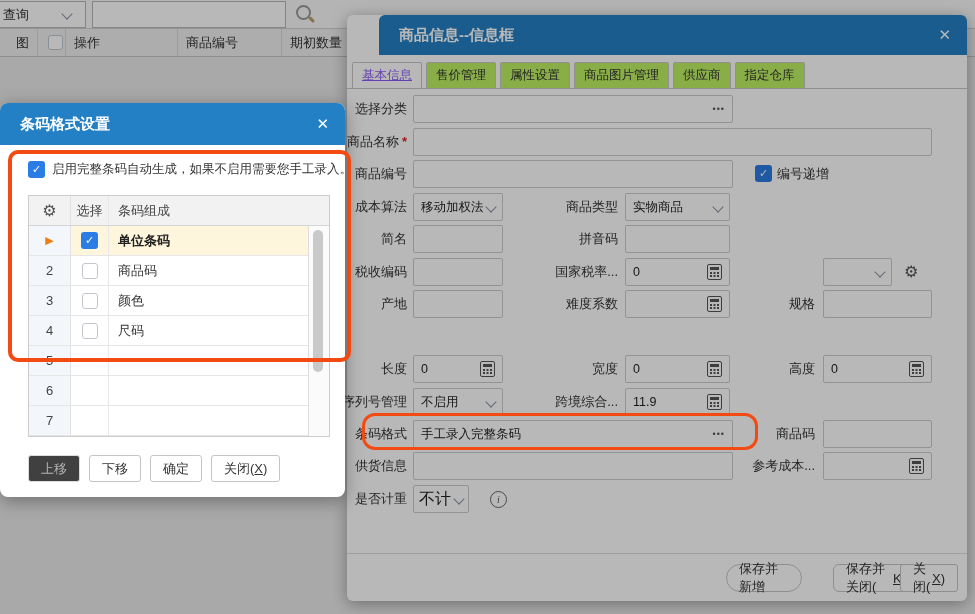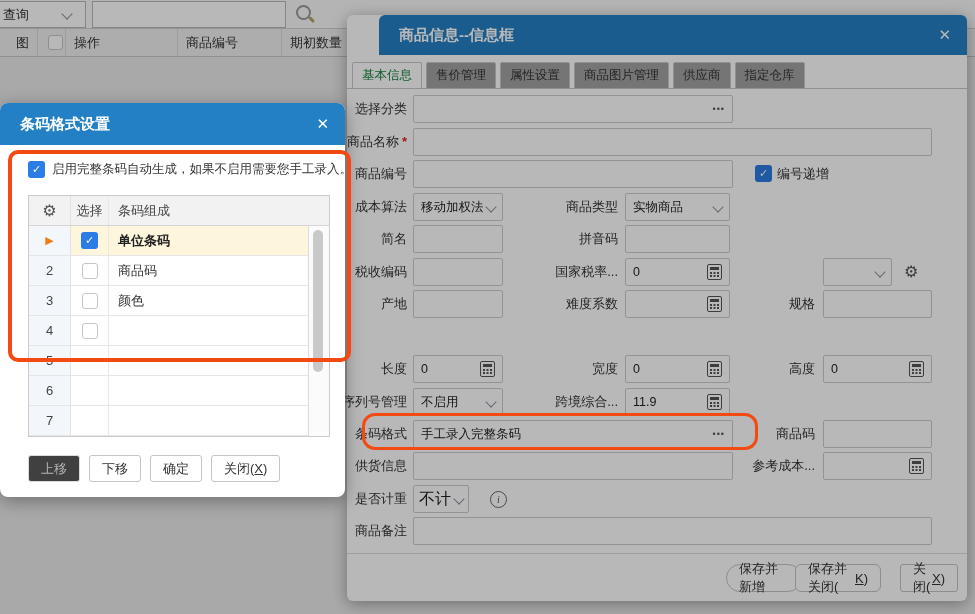--- a/index.html
+++ b/index.html
@@ -31,22 +31,22 @@
   .info-icon{width:15px;height:15px;border:1px solid #666;border-radius:50%;display:flex;align-items:center;justify-content:center;font-size:10px;color:#555;font-family:"Liberation Serif",serif;font-style:italic;}
   .btn{box-sizing:border-box;height:27px;background:#fff;border:1px solid #c5c5c5;border-radius:3px;display:inline-flex;align-items:center;justify-content:center;font-size:13px;color:#333;padding:0 12px;}
   .btn.disabled{color:#b3b3b3;background:#404040;border-color:#dcdcdc;}
 
   
   .pd{position:absolute;left:347px;top:15px;width:620px;height:586px;background:#fff;border-radius:6px;box-shadow:0 3px 16px rgba(0,0,0,.35);z-index:10;}
   .pd-title{position:absolute;left:0;top:0;right:0;height:40px;background:#2380c4;border-radius:6px 6px 0 0;display:flex;align-items:center;margin-left:32px;}
   .pd-title .t{color:#fff;font-size:15px;font-weight:bold;margin-left:20px;}
   .dlg-close{position:absolute;right:16px;top:0;height:40px;display:flex;align-items:center;color:#fff;font-size:15px;}
   .pd-tabs{position:absolute;left:5px;top:47px;display:flex;gap:4px;}
-  .tab{box-sizing:border-box;height:27px;padding:0 9px;display:flex;align-items:center;font-size:12.5px;color:#333;background:#a3a3a3;border:1px solid #c8c8c8;border-radius:2px 2px 0 0;}
-  .tab.active{background:#fff;color:#15803d;border-bottom-color:#fff;}
+  .tab{box-sizing:border-box;height:27px;padding:0 9px;display:flex;align-items:center;font-size:12.5px;color:#333;background:#bef264;border:1px solid #c8c8c8;border-radius:2px 2px 0 0;}
+  .tab.active{background:#fff;color:#8b5cf6;border-bottom-color:#fff;text-decoration:underline;}
   .pd-tabline{position:absolute;left:0;right:0;top:73px;height:1px;background:#c8c8c8;}
   .row{position:absolute;left:0;right:0;height:28px;}
   .lbl{position:absolute;height:28px;line-height:28px;font-size:13px;color:#333;white-space:nowrap;box-sizing:border-box;}
   .l1{left:0;width:60px;text-align:right;}
   .l2{left:160px;width:111px;text-align:right;}
   .l3{left:380px;width:88px;text-align:right;}
   .inp{position:absolute;height:28px;border:1px solid #c9ccd0;background:#fff;display:flex;align-items:center;padding:0 7px;font-size:12.5px;color:#222;box-sizing:border-box;border-radius:2px;gap:4px;}
   .inp .val{flex:1;white-space:nowrap;overflow:hidden;}
   .i1{left:66px;width:90px;}
   .i2{left:278px;width:105px;}
@@ -270,33 +270,27 @@
 
     <div class="row" style="top:470px">
       <span class="lbl l1">是否计重</span>
       <div class="inp" style="left:66px;width:56px;padding:0 5px;">
           <span class="val" style="font-size:16px;">不计重</span>
           <span class="chev"></span>
         </div>
       <span class="info-icon" style="position:absolute;left:143px;top:6px;">i</span>
     </div>
 
-    <div class="row" style="top:502px">
-      <span class="lbl l1">商品备注</span>
-      <div class="inp if">
-          <span class="val"></span>
-        </div>
-    </div>
 
     <div class="pd-divider"></div>
     <div class="pd-footer">
       <div class="btn" style="left:379px;width:76px;border-radius:14px;">
           <span>保存并新增</span>
         </div>
-      <div class="btn" style="left:448px;width:86px;border-radius:6px;">
+      <div class="btn" style="left:486px;width:86px;border-radius:6px;">
           <span>保存并关闭(</span>
           <u>K</u>
           <span>)</span>
         </div>
       <div class="btn" style="left:553px;width:58px;">
           <span>关闭(</span>
           <u>X</u>
           <span>)</span>
         </div>
     </div>
@@ -352,20 +346,21 @@
             <span class="cb off"></span>
           </div>
         <div class="c-name">颜色</div>
         <div class="c-bar"></div>
       </div>
       <div class="bt-row">
         <div class="c-num">4</div>
         <div class="c-sel">
             <span class="cb off"></span>
           </div>
+        <div class="c-name">尺码</div>
         <div class="c-bar"></div>
       </div>
       <div class="bt-row">
         <div class="c-num">5</div>
         <div class="c-sel"></div>
         <div class="c-name"></div>
         <div class="c-bar"></div>
       </div>
       <div class="bt-row">
         <div class="c-num">6</div>

